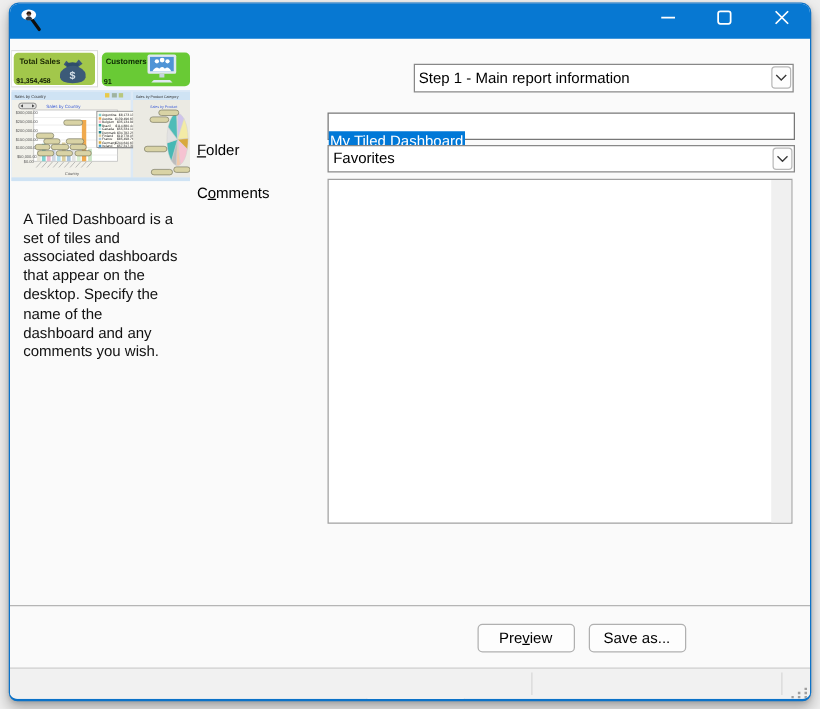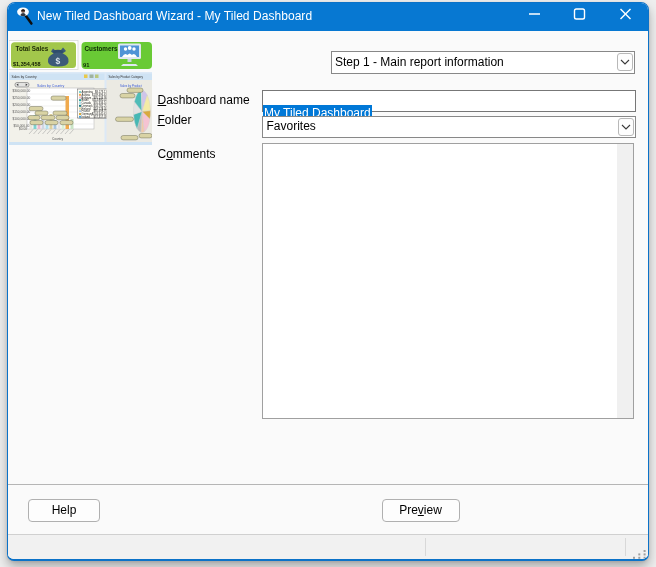--- a/index.html
+++ b/index.html
@@ -63,21 +63,20 @@
   <div class="titlebar">
     <div class="ticon" style="left:7px; top:3px;">
       <svg width="26" height="26" viewBox="0 0 26 26">
         <line x1="10.6" y1="9.6" x2="16.4" y2="17.6" stroke="#0e0e0e" stroke-width="2.5" stroke-linecap="round"></line>
         <ellipse cx="8" cy="5.85" rx="5.9" ry="4.3" fill="#fbfdff"></ellipse>
         <path d="M5.2 9.3 q1 -2.3 2.9 -2.3 q2 0 2.9 2.3 q-1.5 1 -2.9 1 q-1.4 0 -2.9 -1 Z" fill="#2e3640"></path>
         <circle cx="8.1" cy="4.9" r="1.9" fill="#6b4a3a"></circle>
         <path d="M6.2 4.6 q1.9 -2.4 3.8 0 l-0.4 1 q-1.5 -1.6 -3 0 Z" fill="#201510"></path>
       </svg>
     </div>
-    <div class="title-text">New Tiled Dashboard Wizard - My Tiled Dashboard</div>
     <div class="capbtn" id="btn-min">
       <svg width="46" height="29">
           <line x1="18" y1="14.5" x2="29" y2="14.5" stroke="#fff" stroke-width="1.4"></line>
         </svg>
     </div>
     <div class="capbtn" id="btn-max">
       <svg width="46" height="29">
           <rect x="18.5" y="9.5" width="10" height="10" rx="1.8" fill="none" stroke="#fff" stroke-width="1.4"></rect>
         </svg>
     </div>
@@ -325,51 +324,53 @@
       <rect x="111" y="53.5" width="15" height="4.4" rx="2.2" class="co"></rect>
       <rect x="106.5" y="77" width="18" height="4.4" rx="2.2" class="co"></rect>
       <rect x="112" y="95.5" width="17" height="4.4" rx="2.2" class="co"></rect>
       <rect x="130" y="93.5" width="13" height="4.4" rx="2.2" class="co"></rect>
       </g>
 
       <rect x="0" y="102" width="143" height="3" fill="#cfe3f4"></rect>
     </svg>
   </div>
 
+  <div style="position:absolute; left:10.5px; top:164.5px; font-size:12px; line-height:15.2px; color:#111;">
+    A Tiled Dashboard is a<br>set of tiles and<br>associated dashboards<br>that appear on the<br>desktop. Specify the<br>name of the<br>dashboard and any<br>comments you wish.
+  </div>
 
   <div class="field" style="left:322.5px; top:47.5px; width:304px; height:23px;"></div>
   <div class="label" style="left:327px; top:47.5px; height:23px; line-height:23px;">Step 1 - Main report information</div>
   <div class="ddbtn" style="left:608.5px; top:50px; width:16px; height:18px;">
     <svg width="10" height="6" viewBox="0 0 10 6">
         <path d="M1 1 L5 5 L9 1" fill="none" stroke="#3a3a3a" stroke-width="1.1"></path>
       </svg>
   </div>
 
-  <div class="label" style="left:149.5px; top:85.5px; height:22px; line-height:22px;"><u>D</u>ashboard name</div>
   <div class="field" style="left:253.5px; top:86.5px; width:374px; height:22px; border-color:#777;"></div>
   <div style="position:absolute; left:255px; top:102px; height:17px; line-height:17px; background:#0078d7; color:#fff; font-size:12px; padding:0 1px;">My Tiled Dashboard</div>
 
   <div class="label" style="left:149.5px; top:106px; height:22px; line-height:22px;"><u>F</u>older</div>
   <div class="field" style="left:253.5px; top:113px; width:374px; height:21.5px;"></div>
   <div class="label" style="left:258.5px; top:112px; height:22px; line-height:22px;">Favorites</div>
   <div class="ddbtn" style="left:609.5px; top:115px; width:16px; height:18px;">
     <svg width="10" height="6" viewBox="0 0 10 6">
         <path d="M1 1 L5 5 L9 1" fill="none" stroke="#3a3a3a" stroke-width="1.1"></path>
       </svg>
   </div>
 
   <div class="label" style="left:149.5px; top:139.5px; height:22px; line-height:22px;">C<u>o</u>mments</div>
   <div class="field" style="left:253.5px; top:139.5px; width:372px; height:276px; border-color:#a0a0a0;"></div>
   <div style="position:absolute; left:608.5px; top:140.5px; width:16px; height:274px; background:#f0f0f0;"></div>
 
   <div class="sep"></div>
 
-  <div class="btn" style="left:20px; width:72px;">Help</div>
   <div class="btn" style="left:284.5px; width:79px;margin-top:42px;">Next &gt;</div>
   <div class="btn" style="left:373.5px; width:78px;">Pre<u>v</u>iew</div>
+  <div class="btn" style="left:462.5px; width:78px;">Save as...</div>
 
   <div class="statusbar">
     <div class="sdiv" style="left:417px;"></div>
     <div class="sdiv" style="left:617px;"></div>
     <svg width="13" height="9" style="position:absolute; right:1.9px; top:15.4px;">
       <g fill="#9f9f9f">
         <rect x="10.6" y="0" width="2" height="2"></rect>
         <rect x="5.3" y="3.4" width="2" height="2"></rect>
           <rect x="10.6" y="3.4" width="2" height="2"></rect>
         <rect x="0" y="6.8" width="2" height="2"></rect>

